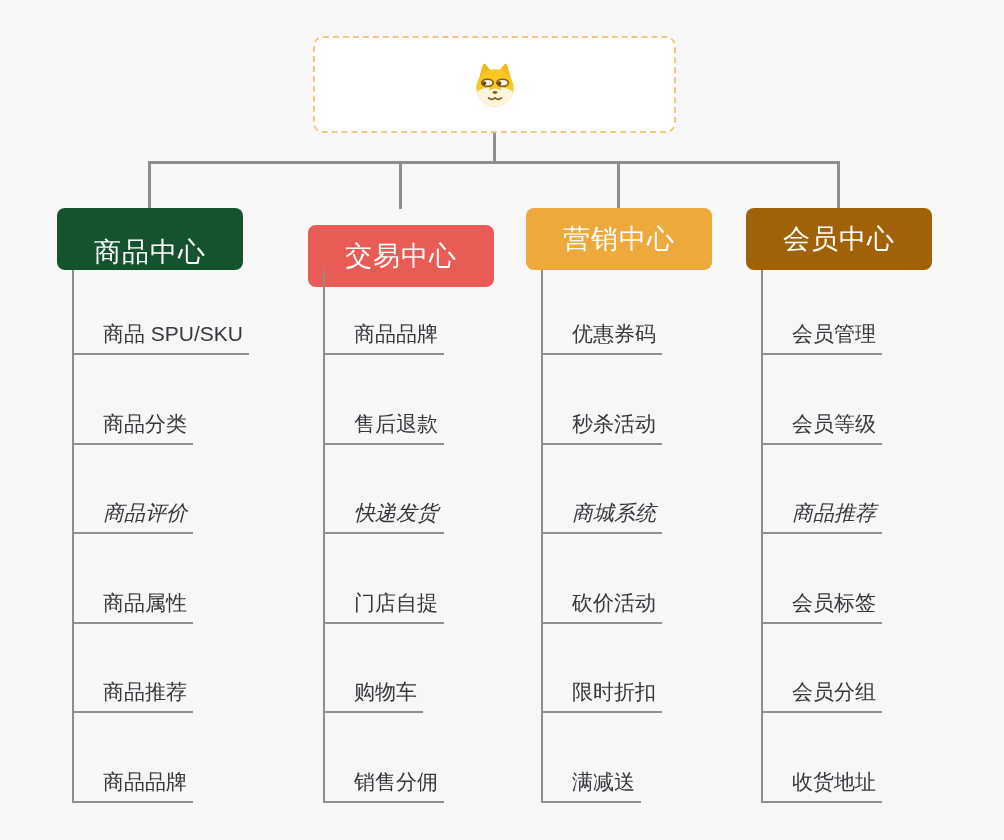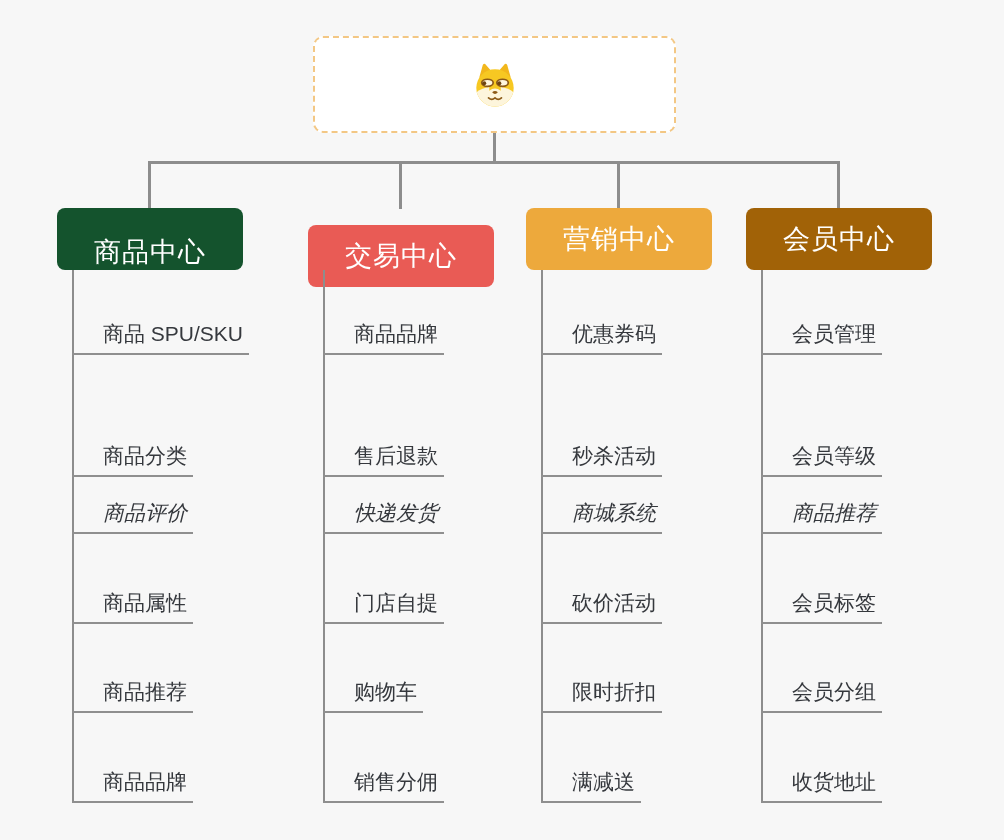--- a/index.html
+++ b/index.html
@@ -41,21 +41,21 @@
     color:#ffffff;font-size:27px;letter-spacing:1px;white-space:nowrap;
   }
   .vline{position:absolute;left:15px;top:62px;width:2px;height:533px;background:#8d8d8d;}
   .leaf{
     position:absolute;left:15px;
     padding:0 6px 4px 31px;
     border-bottom:2px solid #8f8f8f;
     font-size:21px;line-height:30px;color:#35383d;
     white-space:nowrap;width:max-content;
   }
-  .r0{top:111px;} .r1{top:201px;margin-top:32px;} .r2{top:290px;font-style:italic;}
+  .r0{top:111px;} .r1{top:201px;} .r2{top:290px;font-style:italic;}
   .r3{top:380px;} .r4{top:469px;} .r5{top:559px;}
 </style>
 </head>
 <body>
 
 <div class="canvas">
 
   <div class="root-node">
     <span class="doge">
       <svg width="46" height="48" viewBox="0 0 64 64">

